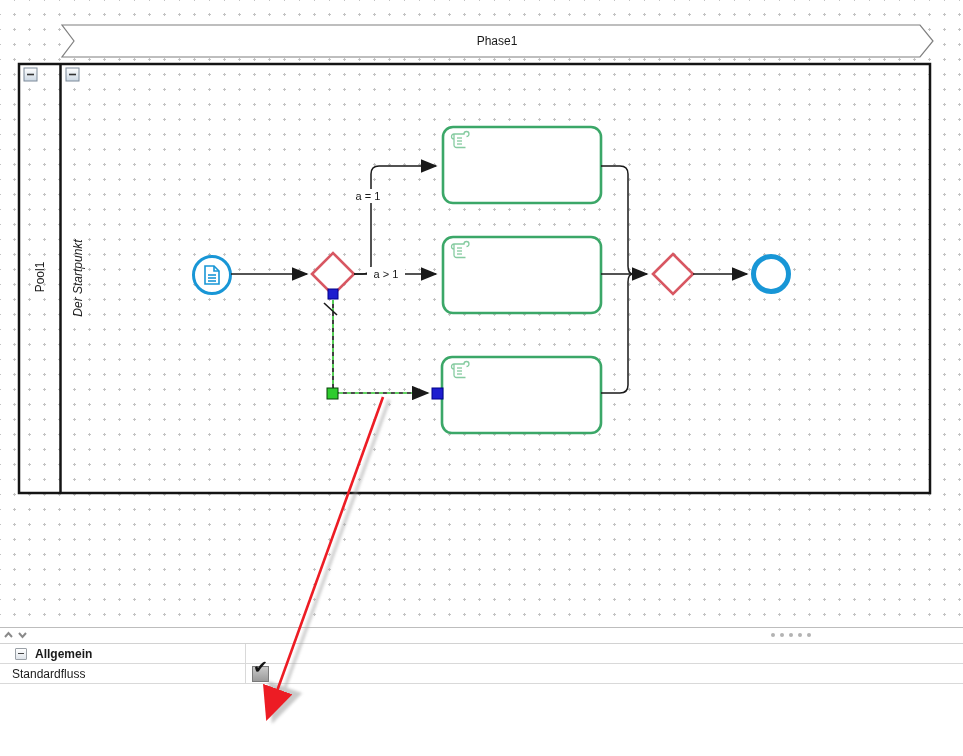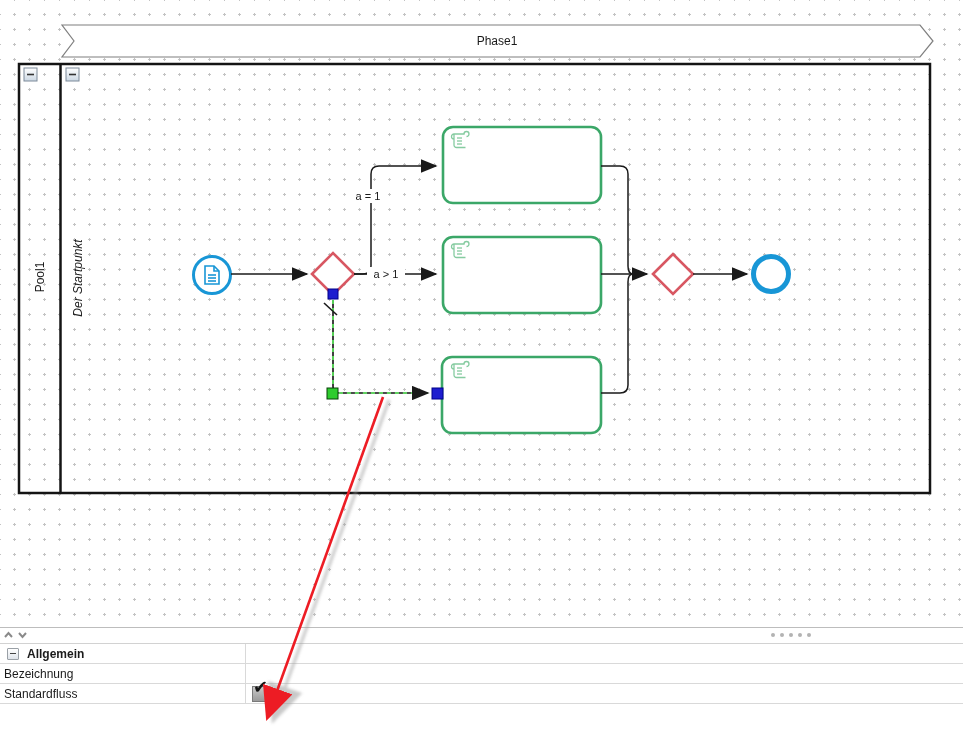--- a/index.html
+++ b/index.html
@@ -15,21 +15,21 @@
   
   #panel{position:absolute;left:0;top:627px;width:963px;height:129px;background:#fff;
     border-top:1px solid #bdbdbd;font-size:12px;color:#1a1a1a;}
   .panel-toolbar{position:relative;height:15px;}
   .tb-arrows{position:absolute;left:4px;top:3px;display:flex;gap:5px;}
   .dots-handle{position:absolute;left:771px;top:5px;display:flex;gap:5px;}
   .dots-handle i{width:4px;height:4px;border-radius:50%;background:#b3b3b3;display:block;}
   .prop-table{border-top:1px solid #d2d2d2;}
   .prow{display:flex;height:19px;border-bottom:1px solid #d9d9d9;align-items:center;}
   .pcell{height:100%;display:flex;align-items:center;box-sizing:border-box;}
-  .pcell.label{width:245px;padding-left:4px;}
+  .pcell.label{width:245px;padding-left:12px;}
   .pcell.value{flex:1;border-left:1px solid #d9d9d9;padding-left:3px;}
   .pcell.value.striped{background:#f1f1f1;}
   .prow.section .ptitle{font-weight:bold;margin-left:8px;}
   .minibox{width:10px;height:10px;border:1px solid #9aa0a6;border-radius:1px;margin-left:3px;
     background:linear-gradient(#ffffff,#dfe4ea);position:relative;display:inline-block;}
   .minibox .minus{position:absolute;left:2px;right:2px;top:4px;height:1px;background:#444;}
   .edit-btn{width:27px;height:17px;margin-left:2px;padding:0;border:1px solid #a5a5a5;border-radius:3px;
     background:linear-gradient(#fafafa,#dadada);display:flex;align-items:center;justify-content:center;cursor:pointer;}
   .checkbox{width:15px;height:14px;margin-left:3px;background:linear-gradient(#c9c9c9,#9b9b9b);
     border:1px solid #7a7a7a;position:relative;cursor:pointer;}
@@ -181,26 +181,20 @@
       <div class="prow section">
         <div class="pcell label">
           <span class="minibox">
               <span class="minus"></span>
             </span>
           <span class="ptitle">Allgemein</span>
         </div>
         <div class="pcell value"></div>
       </div>
 
-      <div class="prow">
-        <div class="pcell label">
-          <span>Bezeichnung</span>
-        </div>
-        <div class="pcell value"></div>
-      </div>
 
 
 
       <div class="prow">
         <div class="pcell label">
           <span>Standardfluss</span>
         </div>
         <div class="pcell value">
           <span class="checkbox">
             <span class="check">✔</span>

